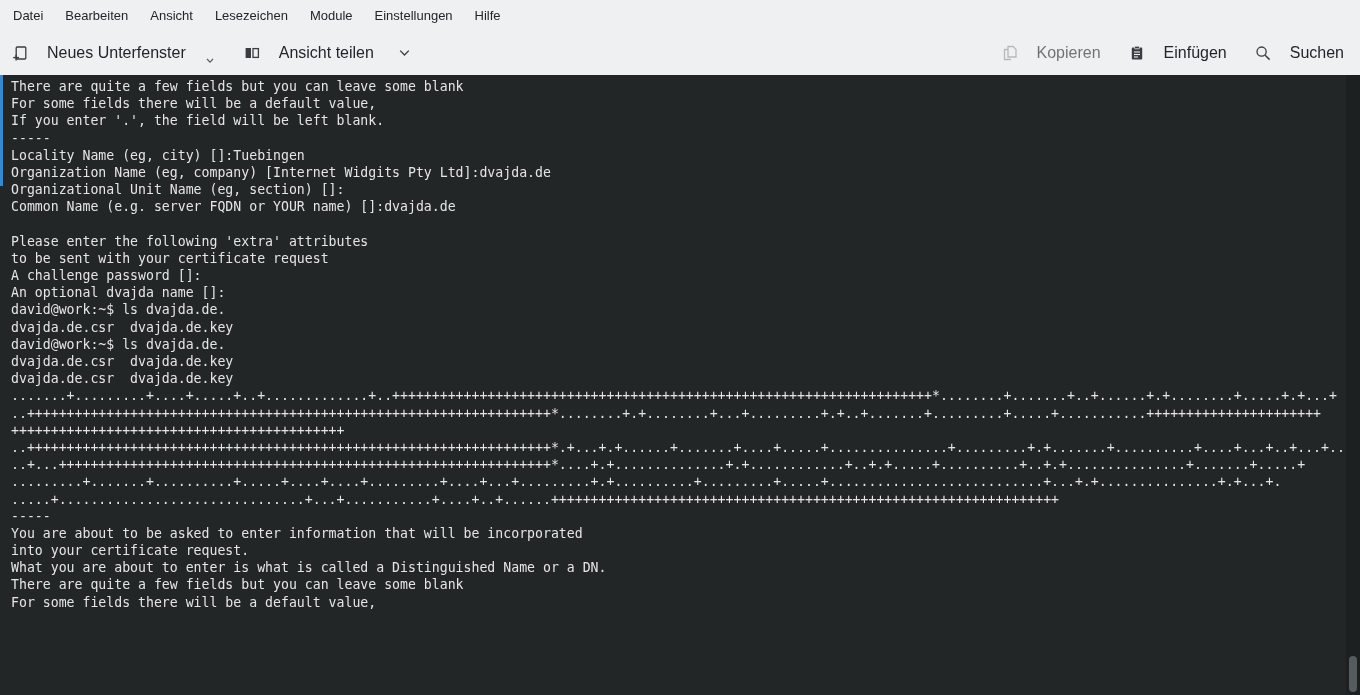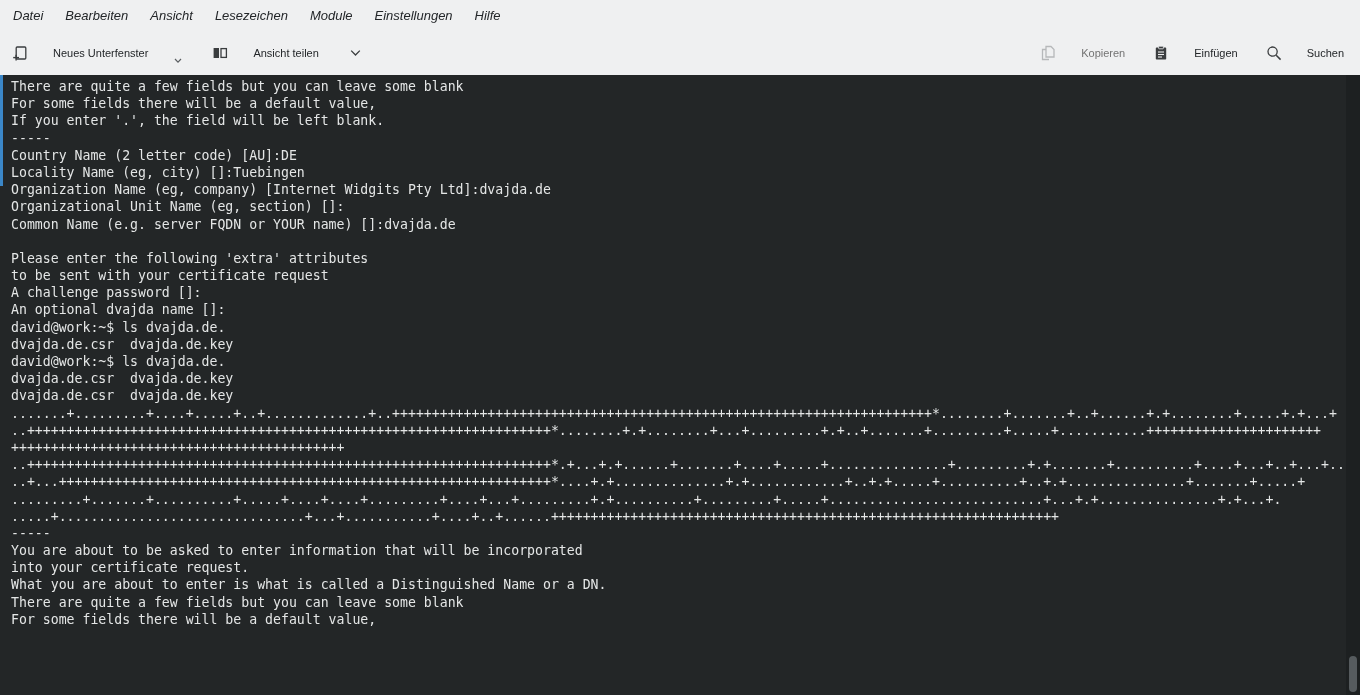--- a/index.html
+++ b/index.html
@@ -1,27 +1,27 @@
 <!DOCTYPE html>
 <html><head>
 <meta charset="utf-8">
 <style>
   * { margin:0; padding:0; box-sizing:border-box; }
   html,body { width:1360px; height:695px; overflow:hidden; }
   body { font-family:"Liberation Sans","DejaVu Sans",sans-serif; background:#eff0f1; }
   .window { width:1360px; height:695px; display:flex; flex-direction:column; }
 
   
-  .menubar { height:31px; background:#eff0f1; display:flex; align-items:flex-end; padding-left:2px;font-style:italic; }
+  .menubar { height:31px; background:#eff0f1; display:flex; align-items:flex-end; padding-left:2px; }
   .menu-item { padding:0 11px; font-size:13px; color:#232629; line-height:31px; cursor:default; }
 
   
   .toolbar { height:44px; background:#eff0f1; display:flex; align-items:center; padding:0 14px 0 10px; }
-  .tbtn { display:flex; align-items:center; gap:25px; background:transparent; border:none;
-          font-family:inherit; font-size:11px; color:#232629; padding:4px 2px; }
+  .tbtn { display:flex; align-items:center; gap:19px; background:transparent; border:none;
+          font-family:inherit; font-size:16px; color:#232629; padding:4px 2px; }
   .tbtn svg { display:block; }
   .tbtn.disabled { color:#737373; }
   .tool-left { display:flex; align-items:center; gap:26px; }
   .tool-right { margin-left:auto; display:flex; align-items:center; gap:24px; }
   .mini-chevron { position:relative; top:8px; margin-left:1px; }
   .big-chevron { margin-left:6px; }
 
   
   .terminal { position:relative; flex:1; background:#232627; overflow:hidden; }
   .term-lines { position:absolute; left:0; top:3px; right:14px; overflow:hidden;
@@ -120,21 +120,20 @@
     </div>
   </div>
 
   <div class="terminal">
     <div class="marker"></div>
     <div class="term-lines">
         <div class="term-line">There are quite a few fields but you can leave some blank</div>
         <div class="term-line">For some fields there will be a default value,</div>
         <div class="term-line">If you enter '.', the field will be left blank.</div>
         <div class="term-line">-----</div>
-        <div class="term-line">Country Name (2 letter code) [AU]:DE</div>
         <div class="term-line">Locality Name (eg, city) []:Tuebingen</div>
         <div class="term-line">Organization Name (eg, company) [Internet Widgits Pty Ltd]:dvajda.de</div>
         <div class="term-line">Organizational Unit Name (eg, section) []:</div>
         <div class="term-line">Common Name (e.g. server FQDN or YOUR name) []:dvajda.de</div>
         <div class="term-line"></div>
         <div class="term-line">Please enter the following 'extra' attributes</div>
         <div class="term-line">to be sent with your certificate request</div>
         <div class="term-line">A challenge password []:</div>
         <div class="term-line">An optional dvajda name []:</div>
         <div class="term-line">david@work:~$ ls dvajda.de.</div>

